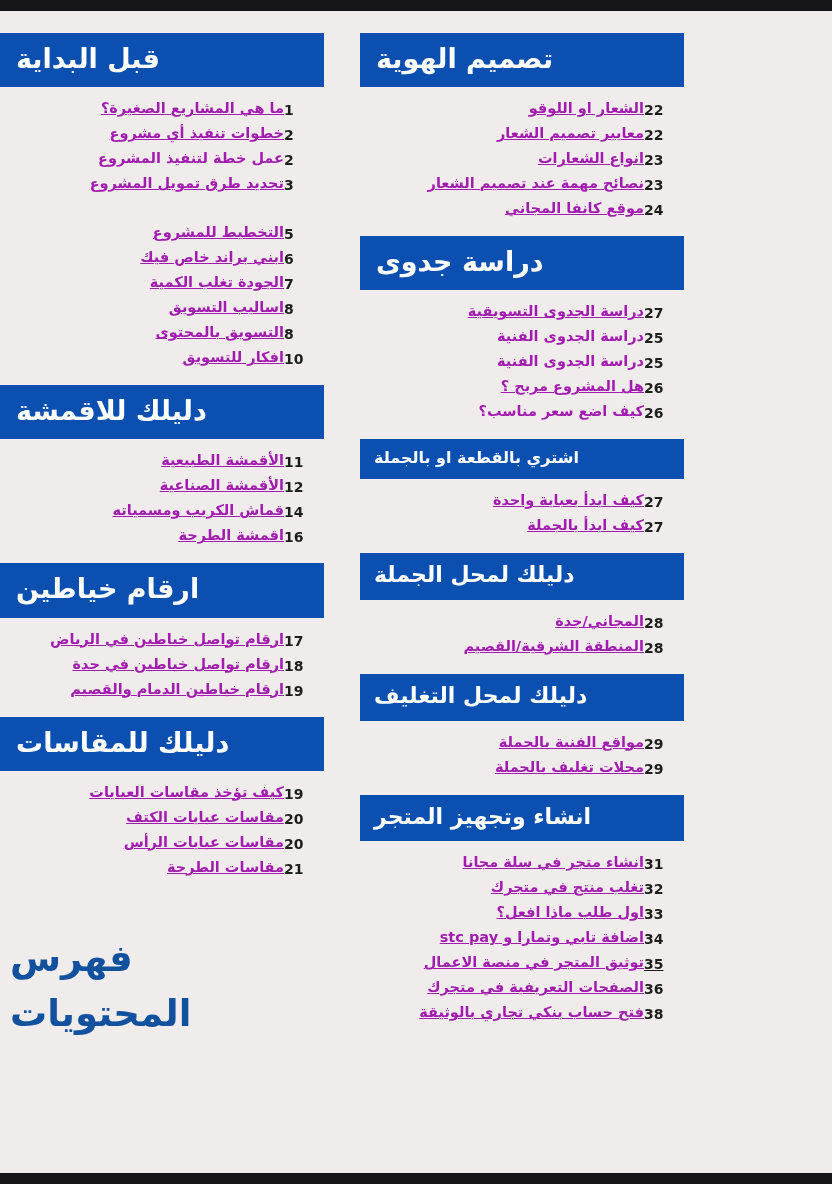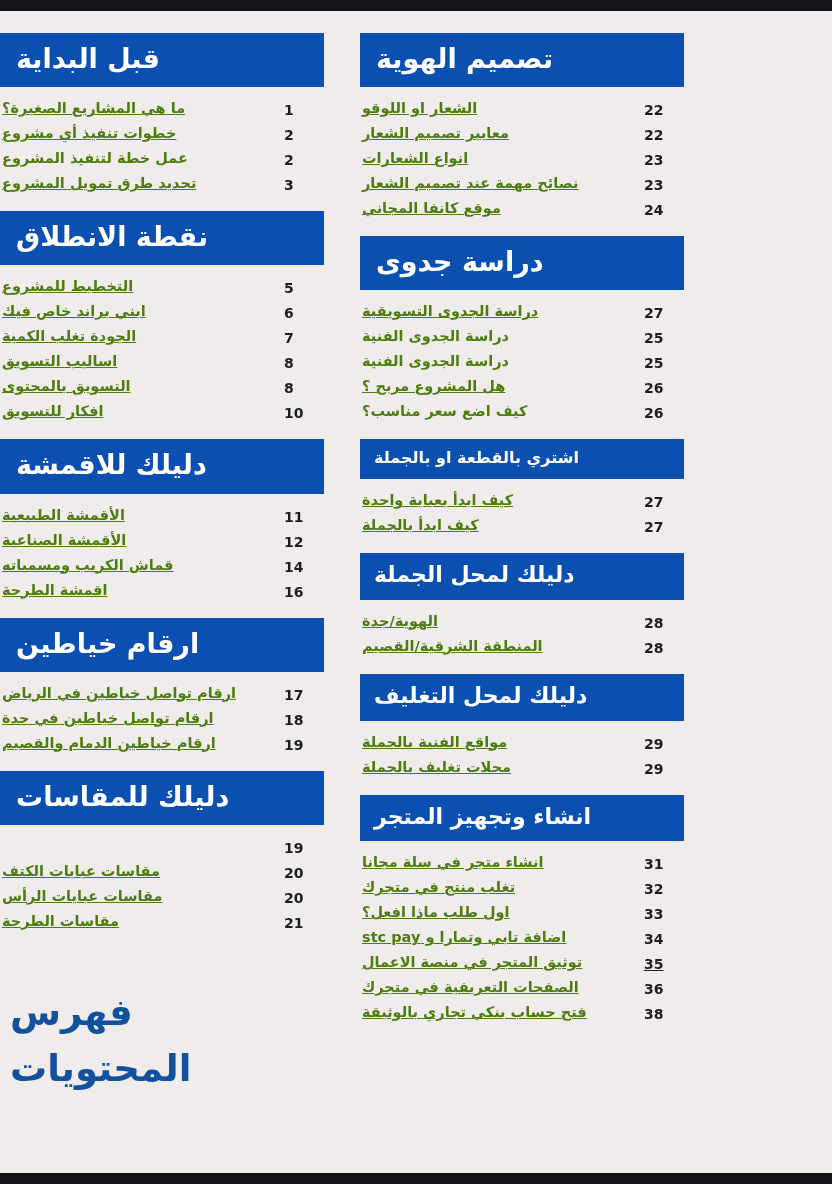--- a/index.html
+++ b/index.html
@@ -92,25 +92,25 @@
     font-size: 14px;
     font-weight: bold;
     color: #1d1d1d;
     direction: ltr;
     padding-top: 2px;
     line-height: 1.5;
   }
   .entry-page.ul { text-decoration: underline; text-underline-offset: 1px; }
   .entry-title {
     flex: 1 1 auto;
-    text-align: left;
+    text-align: right;
     direction: rtl;
     font-size: 14.5px;
     font-weight: bold;
-    color: #4d7c0f;
+    color: #a21caf;
     line-height: 1.5;
     padding-left: 2px;
   }
   .entry-title.ul {
     text-decoration: underline;
     text-underline-offset: 1px;
     text-decoration-thickness: 1.4px;
   }
   .entry.wide .entry-title { line-height: 1.4; }
 
@@ -153,21 +153,20 @@
             <span class="entry-page">2</span>
             <span class="entry-title">عمل خطة لتنفيذ المشروع</span>
           </div>
           <div class="entry">
             <span class="entry-page">3</span>
             <span class="entry-title ul">تحديد طرق تمويل المشروع</span>
           </div>
         </div>
       </div>
       <div class="section">
-        <div class="section-header">نقطة الانطلاق</div>
         <div class="entries">
           <div class="entry">
             <span class="entry-page">5</span>
             <span class="entry-title ul">التخطيط للمشروع</span>
           </div>
           <div class="entry">
             <span class="entry-page">6</span>
             <span class="entry-title ul">ابني براند خاص فيك</span>
           </div>
           <div class="entry">
@@ -224,20 +223,21 @@
             <span class="entry-page">19</span>
             <span class="entry-title ul">ارقام خياطين الدمام والقصيم</span>
           </div>
         </div>
       </div>
       <div class="section">
         <div class="section-header">دليلك للمقاسات</div>
         <div class="entries">
           <div class="entry">
             <span class="entry-page">19</span>
+            <span class="entry-title ul">كيف تؤخذ مقاسات العبايات</span>
           </div>
           <div class="entry">
             <span class="entry-page">20</span>
             <span class="entry-title ul">مقاسات عبايات الكتف</span>
           </div>
           <div class="entry">
             <span class="entry-page">20</span>
             <span class="entry-title ul">مقاسات عبايات الرأس</span>
           </div>
           <div class="entry">
@@ -314,21 +314,21 @@
             <span class="entry-page">27</span>
             <span class="entry-title ul">كيف ابدأ بالجملة</span>
           </div>
         </div>
       </div>
       <div class="section">
         <div class="section-header small">دليلك لمحل الجملة</div>
         <div class="entries">
           <div class="entry">
             <span class="entry-page">28</span>
-            <span class="entry-title ul">الهوية/جدة</span>
+            <span class="entry-title ul">المجاني/جدة</span>
           </div>
           <div class="entry">
             <span class="entry-page">28</span>
             <span class="entry-title ul">المنطقة الشرقية/القصيم</span>
           </div>
         </div>
       </div>
       <div class="section">
         <div class="section-header small">دليلك لمحل التغليف</div>
         <div class="entries">

